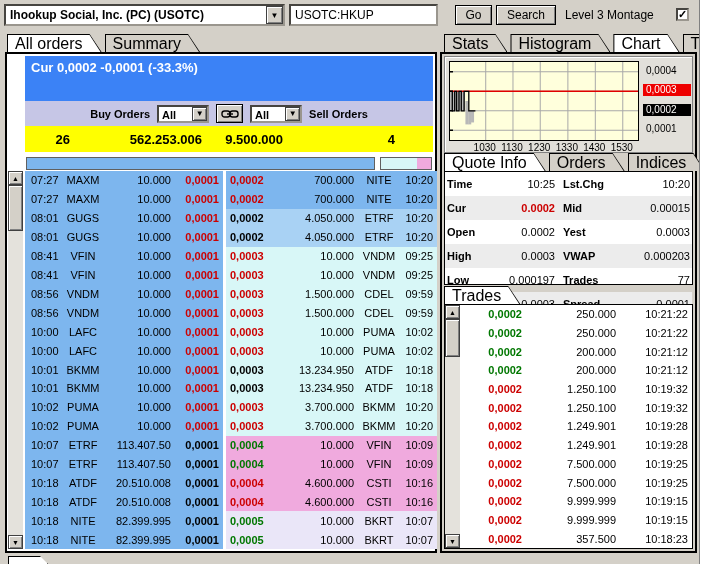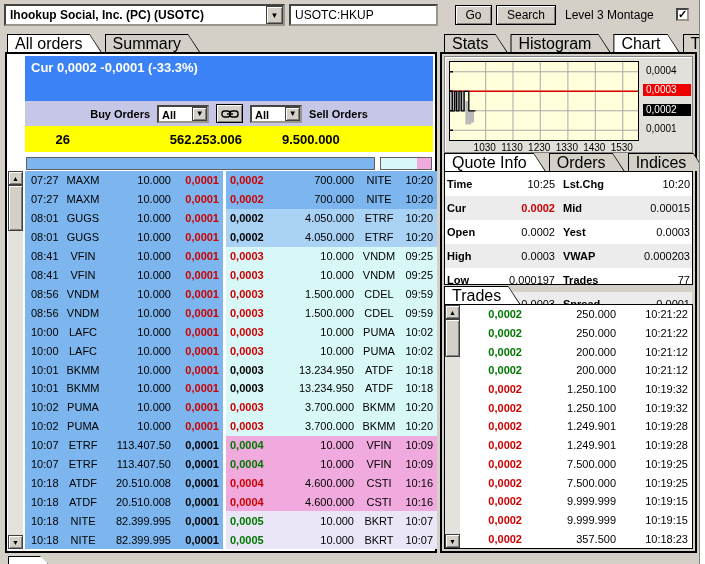--- a/index.html
+++ b/index.html
@@ -32,21 +32,21 @@
 
   
   #banner { background:#3b82f6; color:#fff; font-weight:bold; font-size:13px; display:flex; justify-content:space-between; padding:4px 6px 0 6px; }
   #filter-row { background:#c6c6e6; display:flex; align-items:center; justify-content:center; gap:7px; font-size:11px; }
   #filter-row .flabel { font-weight:bold; font-size:11px; }
   .mini-combo { width:52px; height:18px; background:#fff; border:2px inset #9a968e; display:flex; align-items:flex-end; }
   .mini-combo .txt { flex:1; font-size:11px; font-weight:bold; padding-left:3px; }
   .mini-combo .drop-btn { width:15px; }
   #link-btn { width:27px; height:19px; }
   #summary-row { background:#ffff00; font-weight:bold; font-size:13px; display:grid;
-                 grid-template-columns:45px 132px 1fr 118px 32px; align-items:center;gap:40px; }
+                 grid-template-columns:45px 132px 1fr 118px 32px; align-items:center; }
   #summary-row .cell { text-align:right; }
   #summary-row .mid { text-align:center; }
 
   
   #depth-bar { display:flex; align-items:stretch; }
   #depth-buy { background:#7db6ee; border:1px solid #606060; }
   #depth-gap { width:5px; }
   #depth-sell { border:1px solid #606060; display:flex; }
   #depth-sell .cy { background:#d8f7f7; }
   #depth-sell .pk { background:#f0aade; }

